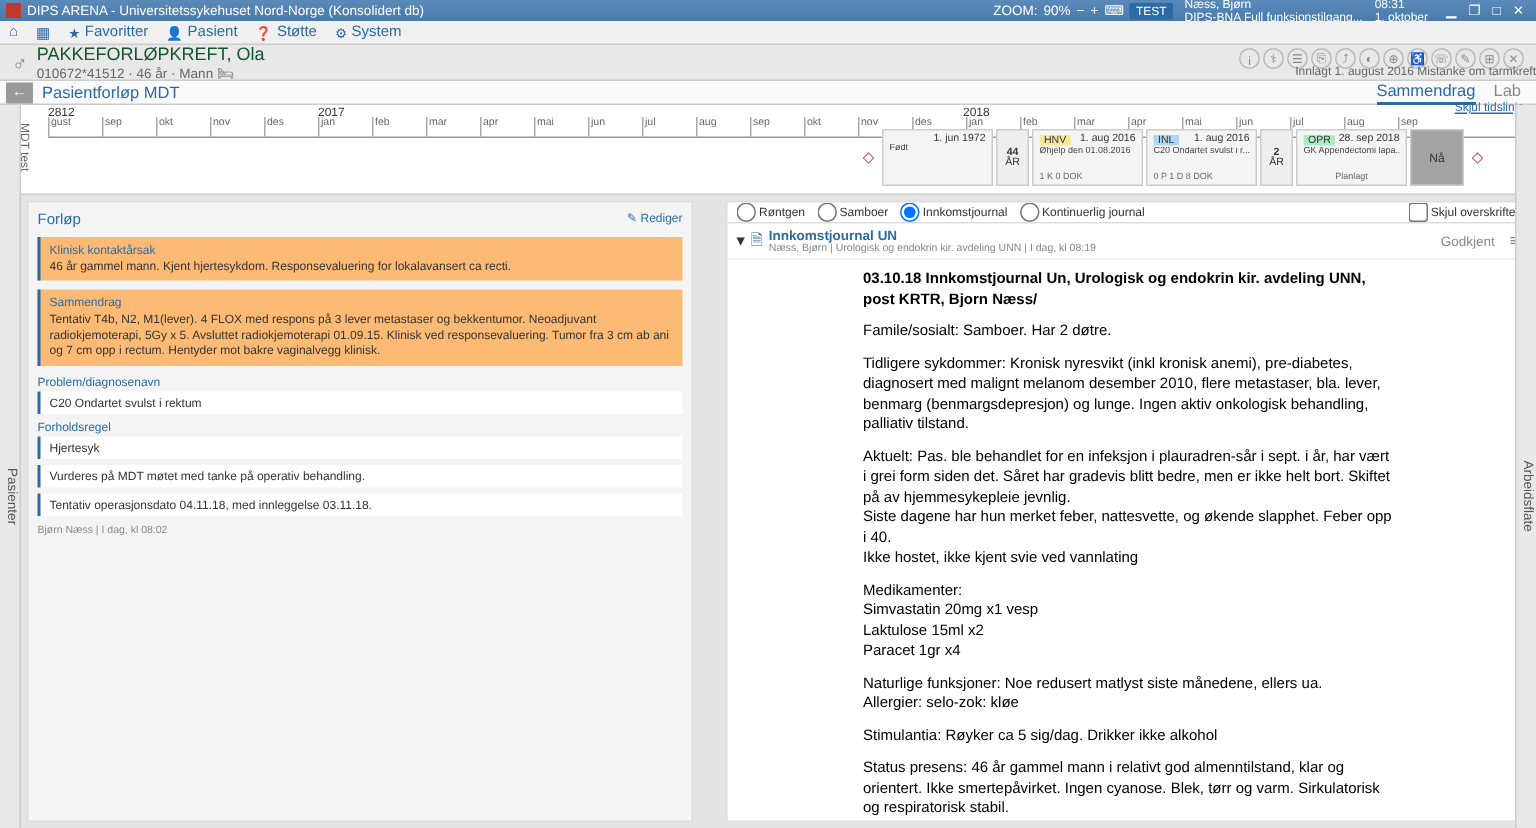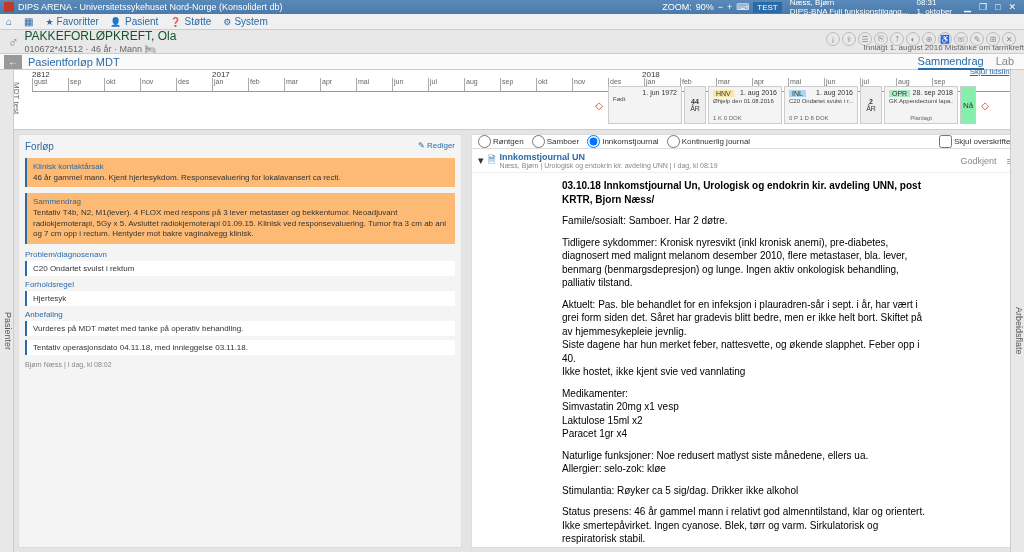--- a/index.html
+++ b/index.html
@@ -40,23 +40,23 @@
 .tl-cards{display:flex;gap:2px;position:absolute;right:32px;top:16px;align-items:stretch}
 .tl-card{background:#f4f4f4;border:1px solid #ccc;padding:2px 4px;font-size:7px;width:74px;height:38px;display:flex;flex-direction:column;position:relative}
 .tl-card .d{color:#333;font-size:7px}
 .tl-card .tag{padding:0 3px;font-size:7px;display:inline-block;margin:1px 0}
 .tl-card .tag.hnv{background:#f9e79f}
 .tl-card .tag.inl{background:#aed6f1}
 .tl-card .tag.opr{background:#abebc6}
 .tl-card .sub{font-size:6px;color:#444;white-space:nowrap;overflow:hidden}
 .tl-card .bot{font-size:6px;color:#666;display:flex;gap:3px;margin-top:auto}
 .tl-age{width:22px;background:#eee;border:1px solid #ccc;display:flex;flex-direction:column;align-items:center;justify-content:center;font-size:7px}
-.tl-na{width:16px;background:#86efac;border:1px solid #ccc;display:flex;align-items:center;justify-content:center;font-size:8px}
+.tl-na{width:36px;background:#a3a3a3;border:1px solid #ccc;display:flex;align-items:center;justify-content:center;font-size:8px}
 .tl-nav{width:14px;display:flex;align-items:center;justify-content:center;color:#c0392b;font-size:10px}
-.body{flex:1;display:flex;gap:9px;padding:4px;overflow:hidden}
+.body{flex:1;display:flex;gap:22px;padding:4px;overflow:hidden}
 .leftpanel{width:444px;background:#f4f4f4;border:1px solid #ddd;padding:6px;overflow:auto;font-size:9px}
 .lp-head{display:flex;justify-content:space-between;color:#2a6aa6;font-size:10px;margin-bottom:6px}
 .lp-head .ed{font-size:8px}
 .lp-sec{background:#fdba74;border-left:2px solid #2a6aa6;padding:4px 6px;margin-bottom:6px}
 .lp-sec-title{color:#2a6aa6;font-size:8px;margin-bottom:2px}
 .lp-sec-body{font-size:8px;color:#333;line-height:1.3}
 .lp-hdr{color:#2a6aa6;font-size:8px;margin:4px 0 2px}
 .lp-row{background:#fff;border-left:2px solid #2a6aa6;padding:3px 6px;font-size:8px;margin-bottom:4px}
 .lp-foot{font-size:7px;color:#888;margin-top:6px}
 .rightpanel{flex:1;background:#fff;border:1px solid #ddd;display:flex;flex-direction:column;overflow:hidden}
@@ -250,21 +250,20 @@
           <div class="lp-sec-body">46 år gammel mann. Kjent hjertesykdom. Responsevaluering for lokalavansert ca recti.</div>
         </div>
         <div class="lp-sec">
           <div class="lp-sec-title">Sammendrag</div>
           <div class="lp-sec-body">Tentativ T4b, N2, M1(lever). 4 FLOX med respons på 3 lever metastaser og bekkentumor. Neoadjuvant radiokjemoterapi, 5Gy x 5. Avsluttet radiokjemoterapi 01.09.15. Klinisk ved responsevaluering. Tumor fra 3 cm ab ani og 7 cm opp i rectum. Hentyder mot bakre vaginalvegg klinisk.</div>
         </div>
         <div class="lp-hdr">Problem/diagnosenavn</div>
         <div class="lp-row">C20 Ondartet svulst i rektum</div>
         <div class="lp-hdr">Forholdsregel</div>
         <div class="lp-row">Hjertesyk</div>
-        <div class="lp-hdr">Anbefaling</div>
         <div class="lp-row">Vurderes på MDT møtet med tanke på operativ behandling.</div>
         <div class="lp-row">Tentativ operasjonsdato 04.11.18, med innleggelse 03.11.18.</div>
         <div class="lp-foot">Bjørn Næss | I dag, kl 08:02</div>
       </div>
 
       <div class="rightpanel">
         <div class="rp-filter">
           <label>
               <input type="radio" name="f" style="">
               <span>Røntgen</span>

